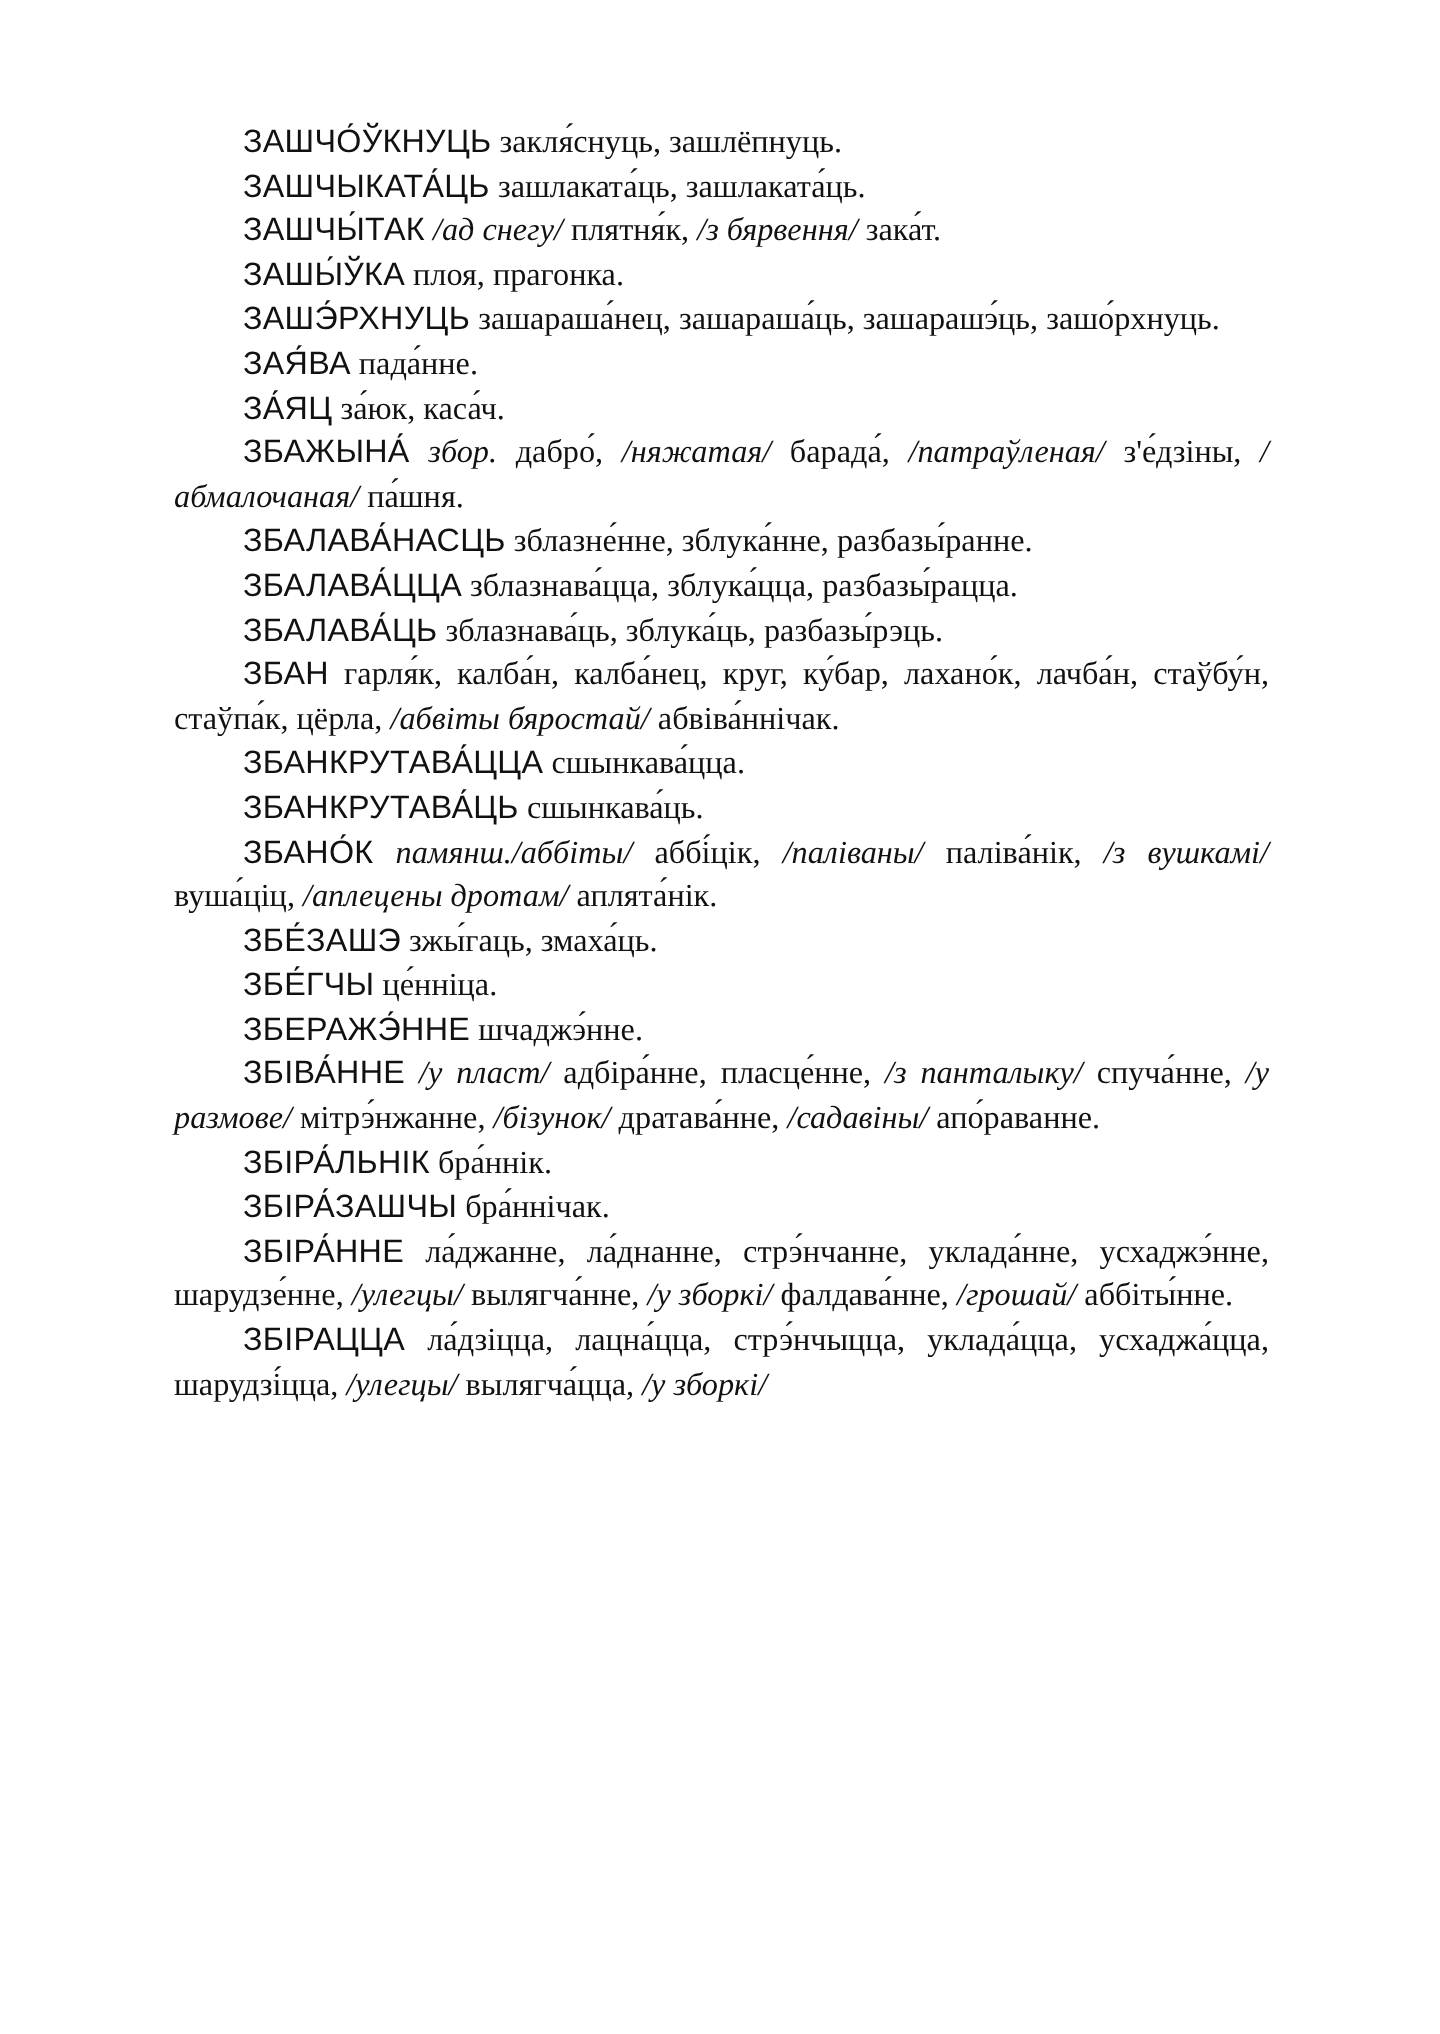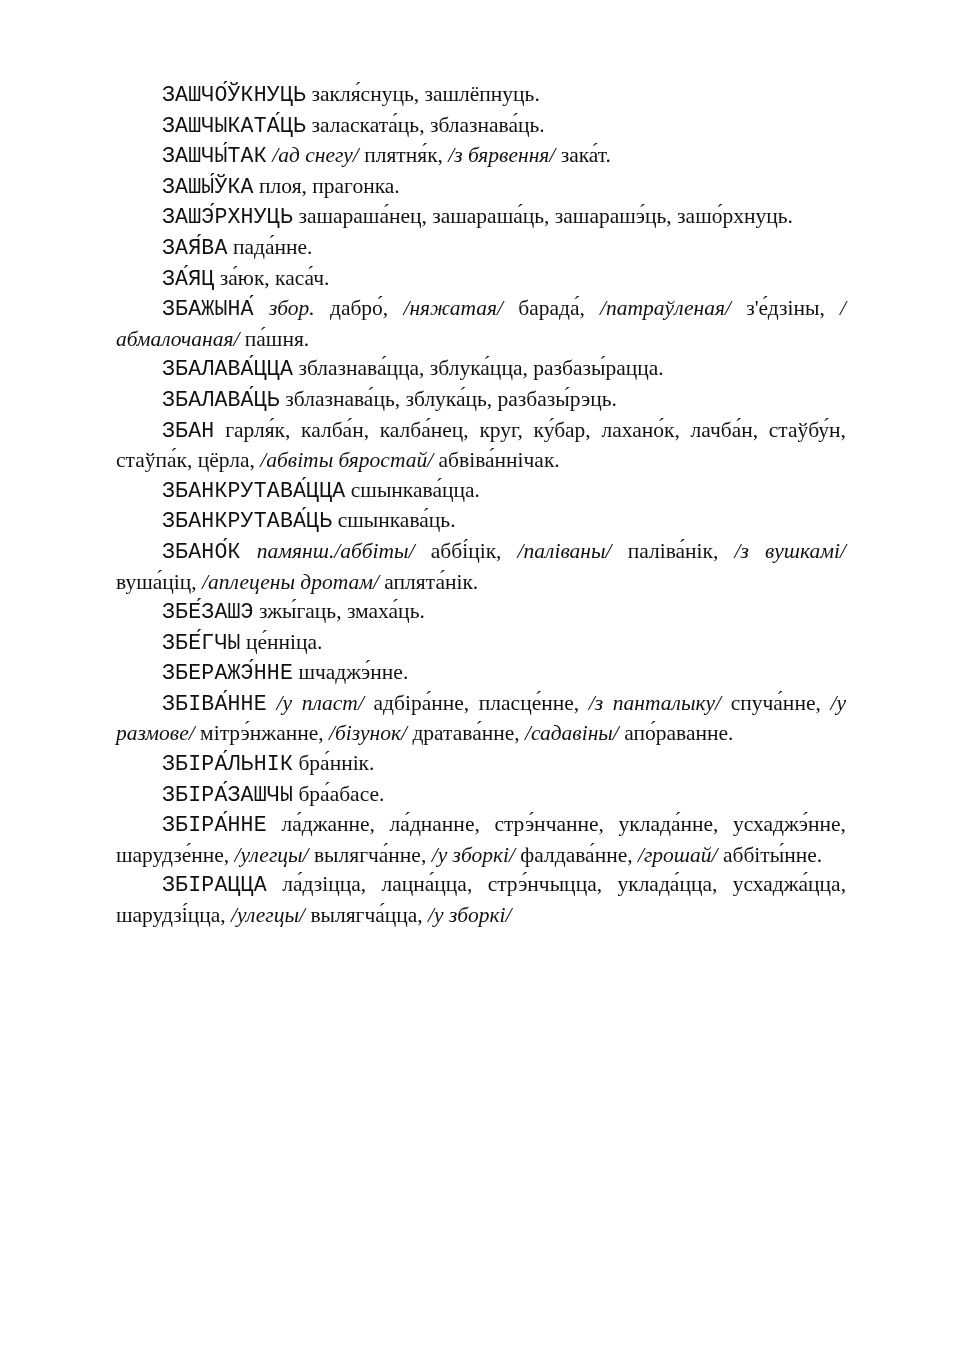--- a/index.html
+++ b/index.html
@@ -14,44 +14,45 @@
     line-height: 29.6px;
     color: #111111;
     text-align: justify;
   }
   .entry {
     margin: 0;
     text-indent: 46px;
     text-align: justify;
   }
   .hw {
-    font-family: Liberation Mono, monospace;
+    font-family: Liberation Sans, sans-serif;
     letter-spacing: 0.2px;
   }
   .it { font-style: italic; margin-top: 36px; }
 </style>
 </head>
 <body>
 
 <div class="page" id="page">
     <p class="entry"><span class="hw">ЗАШЧО́ЎКНУЦЬ</span> <span>закля́снуць, зашлёпнуць.</span></p>
-    <p class="entry"><span class="hw">ЗАШЧЫКАТА́ЦЬ</span> <span>заласката́ць, зблазнава́ць.</span></p>
+    <p class="entry"><span class="hw">ЗАШЧЫКАТА́ЦЬ</span> <span>зашлаката́ць, зашлаката́ць.</span></p>
     <p class="entry"><span class="hw">ЗАШЧЫ́ТАК</span> <span class="it">/ад снегу/</span><span> плятня́к, </span><span class="it">/з бярвення/</span><span> зака́т.</span></p>
     <p class="entry"><span class="hw">ЗАШЫ́ЎКА</span> <span>плоя, прагонка.</span></p>
     <p class="entry"><span class="hw">ЗАШЭ́РХНУЦЬ</span> <span>зашараша́нец, зашараша́ць, зашарашэ́ць, зашо́рхнуць.</span></p>
     <p class="entry"><span class="hw">ЗАЯ́ВА</span> <span>пада́нне.</span></p>
     <p class="entry"><span class="hw">ЗА́ЯЦ</span> <span>за́юк, каса́ч.</span></p>
     <p class="entry"><span class="hw">ЗБАЖЫНА́</span> <span class="it">збор.</span><span> дабро́, </span><span class="it">/няжатая/</span><span> барада́, </span><span class="it">/патраўленая/</span><span> з'е́дзіны, </span><span class="it">/абмалочаная/</span><span> па́шня.</span></p>
+    <p class="entry"><span class="hw">ЗБАЛАВА́НАСЦЬ</span> <span>зблазне́нне, зблука́нне, разбазы́ранне.</span></p>
     <p class="entry"><span class="hw">ЗБАЛАВА́ЦЦА</span> <span>зблазнава́цца, зблука́цца, разбазы́рацца.</span></p>
     <p class="entry"><span class="hw">ЗБАЛАВА́ЦЬ</span> <span>зблазнава́ць, зблука́ць, разбазы́рэць.</span></p>
     <p class="entry"><span class="hw">ЗБАН</span> <span>гарля́к, калба́н, калба́нец, круг, ку́бар, лахано́к, лачба́н, стаўбу́н, стаўпа́к, цёрла, </span><span class="it">/абвіты бярост­ай/</span><span> абвіва́ннічак.</span></p>
     <p class="entry"><span class="hw">ЗБАНКРУТАВА́ЦЦА</span> <span>сшынкава́цца.</span></p>
     <p class="entry"><span class="hw">ЗБАНКРУТАВА́ЦЬ</span> <span>сшынкава́ць.</span></p>
     <p class="entry"><span class="hw">ЗБАНО́К</span> <span class="it">памянш./аббіты/</span><span> аббі́цік, </span><span class="it">/паліваны/</span><span> паліва́нік, </span><span class="it">/з вушкамі/</span><span> вуша́ціц, </span><span class="it">/аплецены дротам/</span><span> апля­та́нік.</span></p>
     <p class="entry"><span class="hw">ЗБЕ́ЗАШЭ</span> <span>зжы́гаць, змаха́ць.</span></p>
     <p class="entry"><span class="hw">ЗБЕ́ГЧЫ</span> <span>це́нніца.</span></p>
     <p class="entry"><span class="hw">ЗБЕРАЖЭ́ННЕ</span> <span>шчаджэ́нне.</span></p>
     <p class="entry"><span class="hw">ЗБІВА́ННЕ</span> <span class="it">/у пласт/</span><span> адбіра́нне, пласце́нне, </span><span class="it">/з панталыку/</span><span> спуча́нне, </span><span class="it">/у размове/</span><span> мітрэ́нжанне, </span><span class="it">/бізунок/</span><span> дратава́нне, </span><span class="it">/садавіны/</span><span> апо́раванне.</span></p>
     <p class="entry"><span class="hw">ЗБІРА́ЛЬНІК</span> <span>бра́ннік.</span></p>
-    <p class="entry"><span class="hw">ЗБІРА́ЗАШЧЫ</span> <span>бра́абасе.</span></p>
+    <p class="entry"><span class="hw">ЗБІРА́ЗАШЧЫ</span> <span>бра́ннічак.</span></p>
     <p class="entry"><span class="hw">ЗБІРА́ННЕ</span> <span>ла́джанне, ла́днанне, стрэ́нчанне, уклада́нне, усхаджэ́нне, шарудзе́нне, </span><span class="it">/улегцы/</span><span> вылягча́нне, </span><span class="it">/у зборкі/</span><span> фалдава́нне, </span><span class="it">/грошай/</span><span> аббіты́нне.</span></p>
     <p class="entry"><span class="hw">ЗБІРАЦЦА</span> <span>ла́дзіцца, лацна́цца, стрэ́нчыцца, уклада́цца, усхаджа́цца, шарудзі́цца, </span><span class="it">/улегцы/</span><span> вылягча́цца, </span><span class="it">/у зборкі/</span></p>
   </div>
 
 </body></html>

